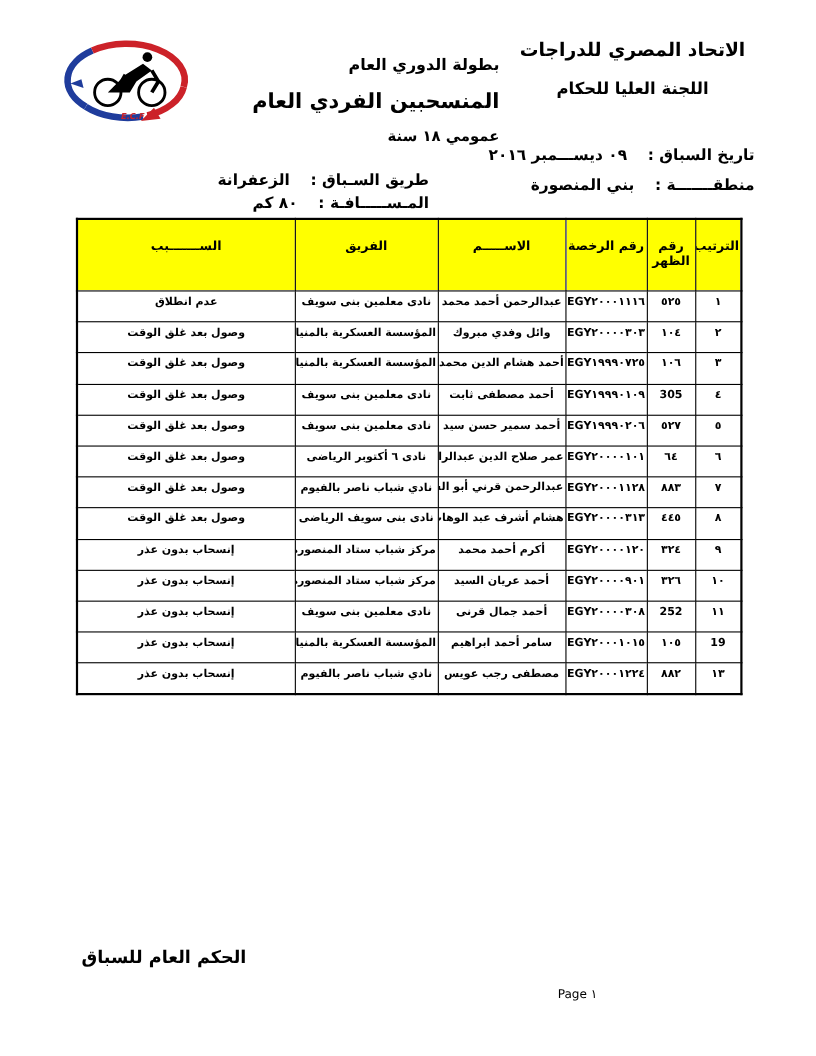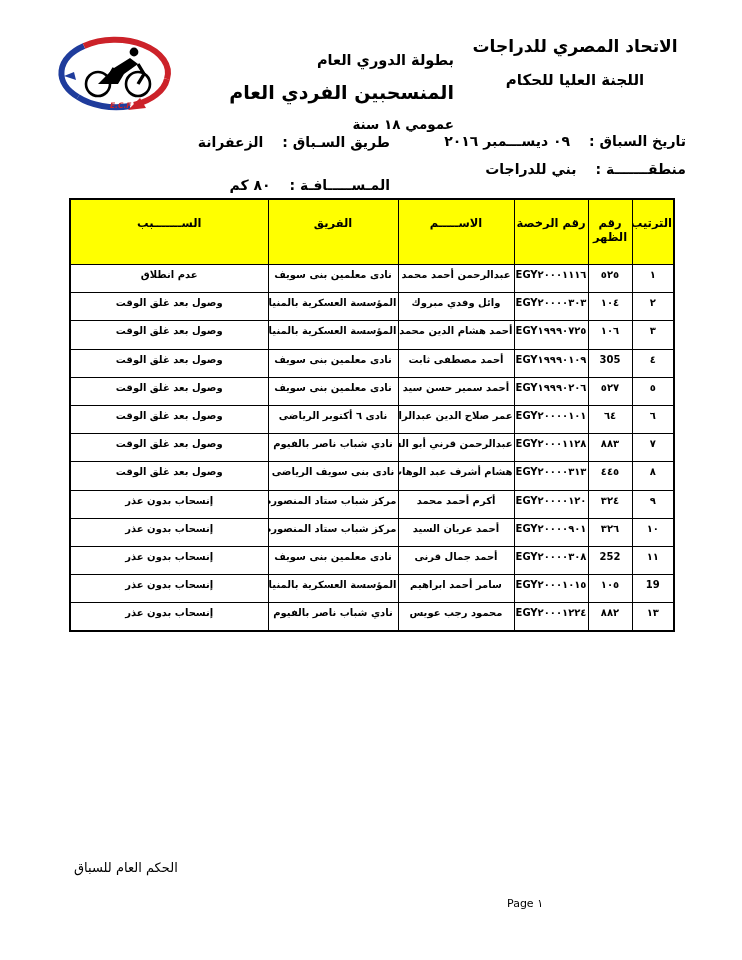--- a/index.html
+++ b/index.html
@@ -18,21 +18,21 @@
   .center-block .l3{font-size:13.5px;font-weight:bold;}
   .org-block{position:absolute;left:455px;top:36px;width:240px;text-align:center;direction:rtl;}
   .org-block .o1{font-size:17px;font-weight:bold;margin-bottom:15px;}
   .org-block .o2{font-size:15px;font-weight:bold;}
 
   .meta-line{position:absolute;direction:rtl;font-size:14px;font-weight:bold;white-space:nowrap;}
   .meta-line .lbl{display:inline-block;}
   .meta-line .val{display:inline-block;margin-right:14px;}
   #race-date{right:56px;top:133px;}
   #region{right:56px;top:161px;}
-  #route{right:352px;top:134px;}
+  #route{right:352px;top:156px;}
   #distance{right:352px;top:177px;}
 
   
   table.results{
     position:absolute;left:69px;top:198px;width:604px;
     border-collapse:collapse;table-layout:fixed;direction:rtl;
   }
   table.results{border:2.5px solid #000;}
   table.results th,table.results td{border:1.5px solid #000;overflow:hidden;}
   table.results th{
@@ -45,21 +45,21 @@
   }
   col.c-rank{width:42px;}
   col.c-bib{width:44px;}
   col.c-license{width:74px;}
   col.c-name{width:116px;}
   col.c-team{width:130px;}
   col.c-reason{width:198px;}
   td .ltr{direction:ltr;unicode-bidi:isolate;}
 
   
-  .signature{position:absolute;left:74px;top:860px;font-size:13px;font-weight:normal;direction:rtl;}
+  .signature{position:absolute;left:74px;top:860px;font-size:16px;font-weight:bold;direction:rtl;}
   .pageno{position:absolute;left:507px;top:897px;font-size:11px;direction:ltr;}
 </style>
 </head>
 <body>
 
 <div class="page">
 
   <div class="logo">
     <svg viewBox="0 0 122 84" width="122" height="84">
 
@@ -93,21 +93,21 @@
     <div class="o1">الاتحاد المصري للدراجات</div>
     <div class="o2">اللجنة العليا للحكام</div>
   </div>
 
   <div class="meta-line" id="race-date">
     <span class="lbl">تاريخ السباق :</span>
     <span class="val">٠٩ ديســـمبر ٢٠١٦</span>
   </div>
   <div class="meta-line" id="region">
     <span class="lbl">منطقـــــــة :</span>
-    <span class="val">بني للدراجات</span>
+    <span class="val">بني المنصورة</span>
   </div>
   <div class="meta-line" id="route">
     <span class="lbl">طريق السـباق :</span>
     <span class="val">الزعفرانة</span>
   </div>
   <div class="meta-line" id="distance">
     <span class="lbl">المـســـــافـة :</span>
     <span class="val">٨٠ كم</span>
   </div>
 
@@ -224,21 +224,21 @@
           <td>١٠٥</td>
           <td><span class="ltr">EGY٢٠٠٠١٠١٥</span></td>
           <td>سامر أحمد ابراهيم</td>
           <td>المؤسسة العسكرية بالمنيا</td>
           <td>إنسحاب بدون عذر</td>
         </tr>
         <tr>
           <td>١٣</td>
           <td>٨٨٢</td>
           <td><span class="ltr">EGY٢٠٠٠١٢٢٤</span></td>
-          <td>محمود رجب عويس</td>
+          <td>مصطفى رجب عويس</td>
           <td>نادي شباب ناصر بالفيوم</td>
           <td>إنسحاب بدون عذر</td>
         </tr>
       </tbody>
   </table>
 
   <div class="signature">الحكم العام للسباق</div>
   <div class="pageno">
     <span>Page</span>
     <span>١</span>

